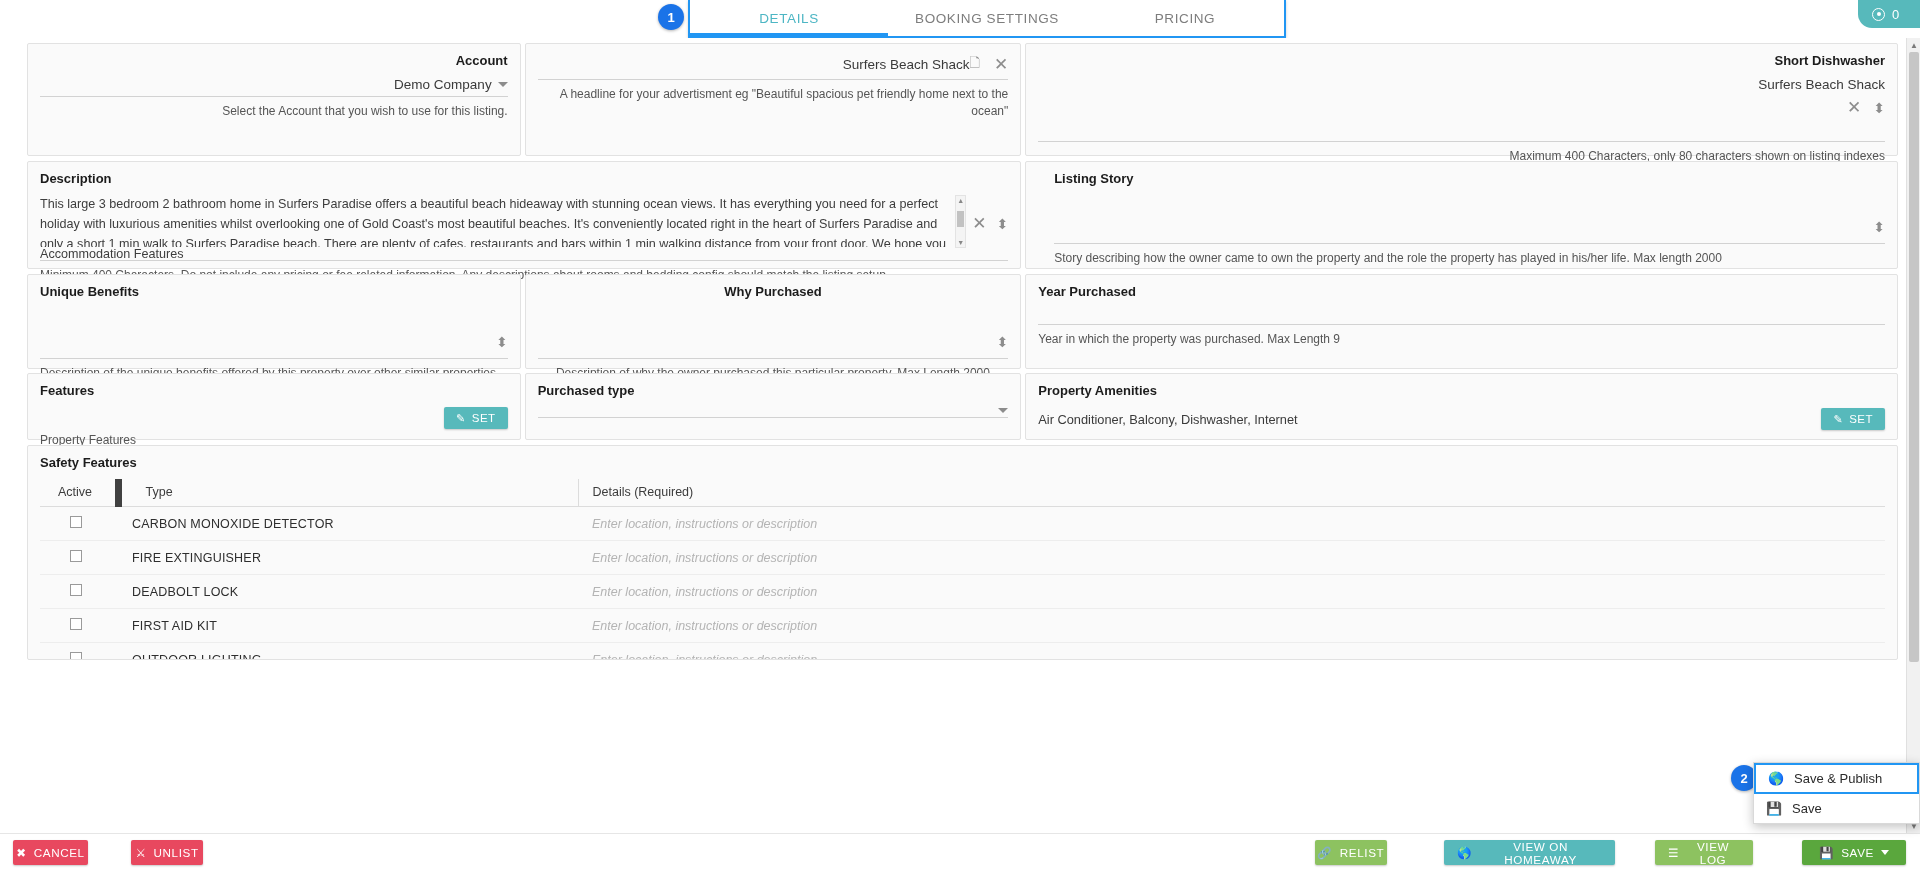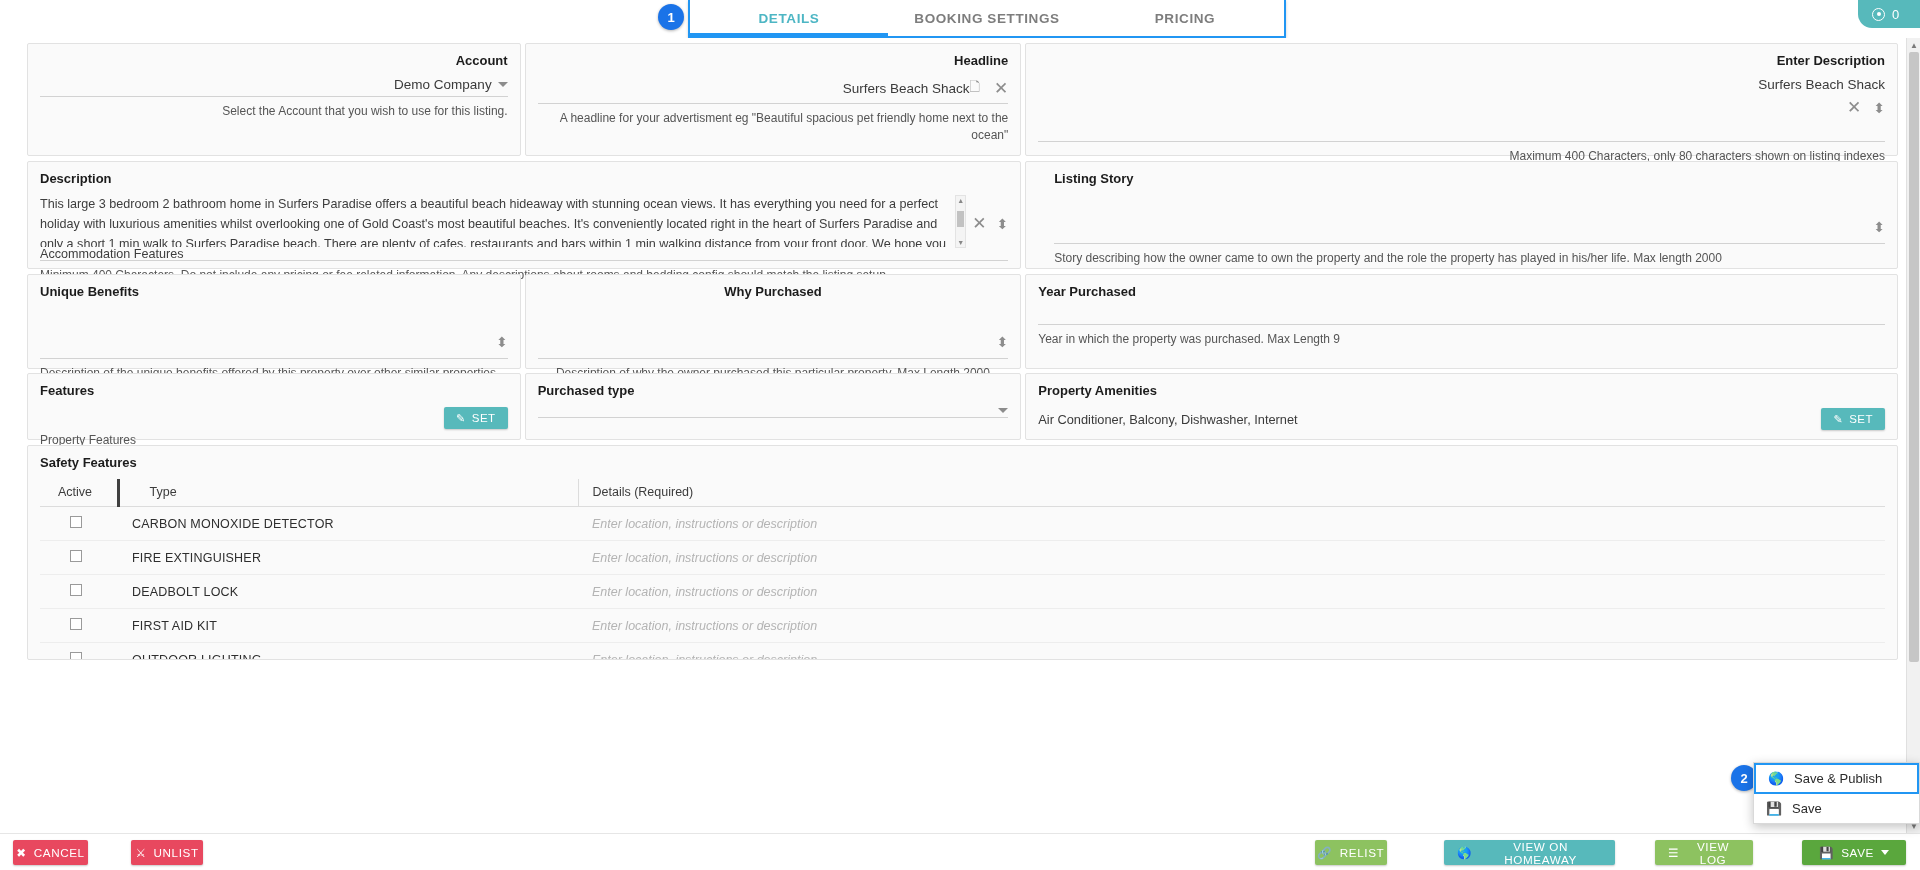--- a/index.html
+++ b/index.html
@@ -12,21 +12,20 @@
   }
   .app { position:relative; width:1920px; height:870px; background:#fff; }
 
   
   .tabbar-wrap { position:absolute; left:0; top:0; width:1920px; height:38px; background:#fff; }
   .tabbar {
     position:absolute; left:688px; top:0; width:598px; height:38px;
     background:#fff; border:2px solid #2196f3; border-top:none;
     display:flex; align-items:stretch;
     box-shadow:0 1px 3px rgba(0,0,0,.18);
-    font-weight:bold;
   }
   .tab {
     flex:1; display:flex; align-items:center; justify-content:center;
     font-size:13.5px; letter-spacing:.6px; color:#7d7d7d;
     cursor:pointer; background:#fff; position:relative;
   }
   .tab.active { color:#4db6c4; }
   .tab.active:after {
     content:""; position:absolute; left:0; right:0; bottom:0; height:3px; background:#2196f3;
   }
@@ -128,21 +127,21 @@
 
   
   .r5 { margin-top:5px; }
   .c-safety { width:1876px; height:215px; overflow:hidden; padding-bottom:0; }
   table.safety { width:100%; border-collapse:collapse; table-layout:fixed; }
   table.safety th {
     text-align:left; font-weight:normal; font-size:12.5px; color:#3c3c3c;
     padding:6px 0 7px 0; border-bottom:1px solid #dcdcdc;
   }
   table.safety th.c-active { width:78px; padding-left:18px; }
-  table.safety th.c-type { width:460px; border-left:3px solid #404040; padding-left:30px; }
+  table.safety th.c-type { width:460px; border-left:7px solid #404040; padding-left:24px; }
   table.safety th.c-det { border-left:1px solid #dcdcdc; padding-left:14px; }
   table.safety td { padding:9px 0; border-bottom:1px solid #ededed; font-size:12.5px; color:#2e2e2e; }
   table.safety td.c-active { padding-left:30px; }
   table.safety td.c-type { padding-left:14px; letter-spacing:.2px; }
   table.safety td.c-det { padding-left:14px; font-size:12.5px; color:#b4b4b4; font-style:italic; }
   .cbx { width:12px; height:12px; border:1px solid #9a9a9a; background:#fff; display:inline-block; cursor:pointer; }
 
   
   .bottombar {
     position:absolute; left:0; bottom:0; width:1920px; height:37px;
@@ -212,31 +211,30 @@
       <div class="card c-account">
         <div class="card-title">Account</div>
         <div class="field-line">
           <span class="field-val">Demo Company</span>
           <span class="caret-down"></span>
         </div>
         <div class="hint">Select the Account that you wish to use for this listing.</div>
       </div>
 
       <div class="card c-headline">
-        <div class="card-title">Headline</div>
         <div class="field-line">
           <span class="field-val">Surfers Beach Shack</span>
           <span class="ic ic-copy">🗋</span>
           <span class="ic ic-x" style="margin-left:14px">✕</span>
         </div>
         <div class="hint">A headline for your advertisment eg "Beautiful spacious pet friendly home next to the ocean"</div>
       </div>
 
       <div class="card c-shortdesc">
-        <div class="card-title">Enter Description</div>
+        <div class="card-title">Short Dishwasher</div>
         <div style="position:relative;height:62px">
           <div class="field-val">Surfers Beach Shack</div>
           <div style="position:absolute;right:0;top:22px;display:flex;gap:12px">
             <span class="ic ic-x">✕</span>
             <span class="ic ic-expand">⬍</span>
           </div>
         </div>
         <div class="desc-underline"></div>
         <div class="hint">Maximum 400 Characters, only 80 characters shown on listing indexes</div>
       </div>

